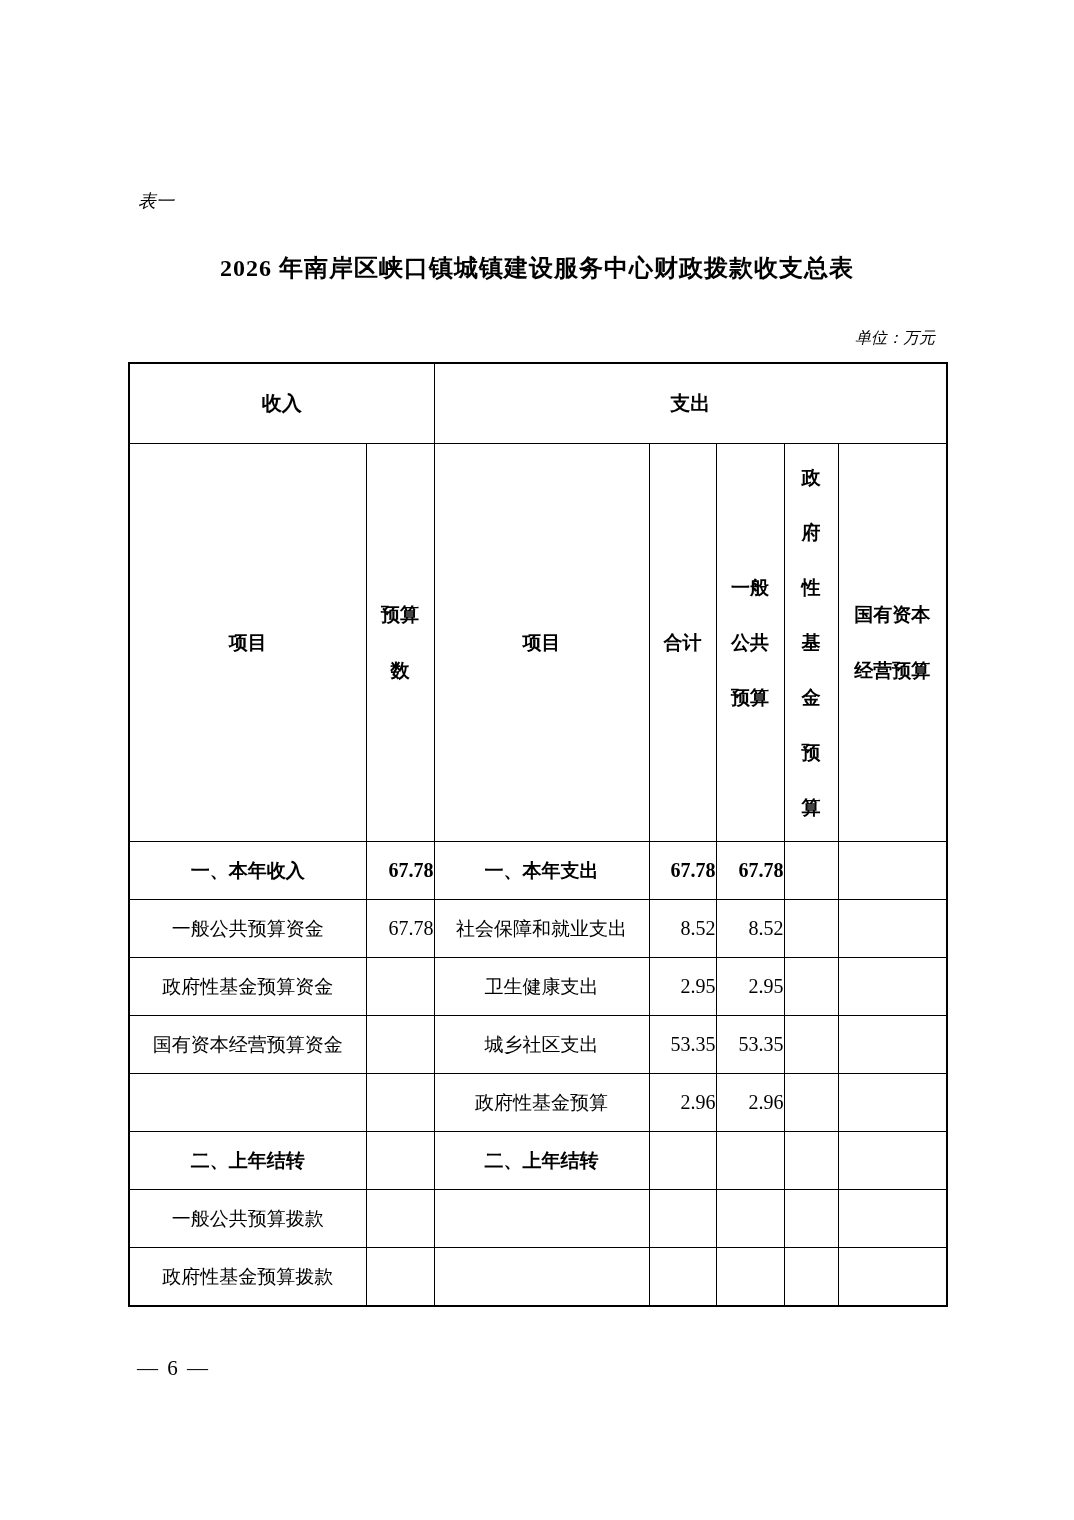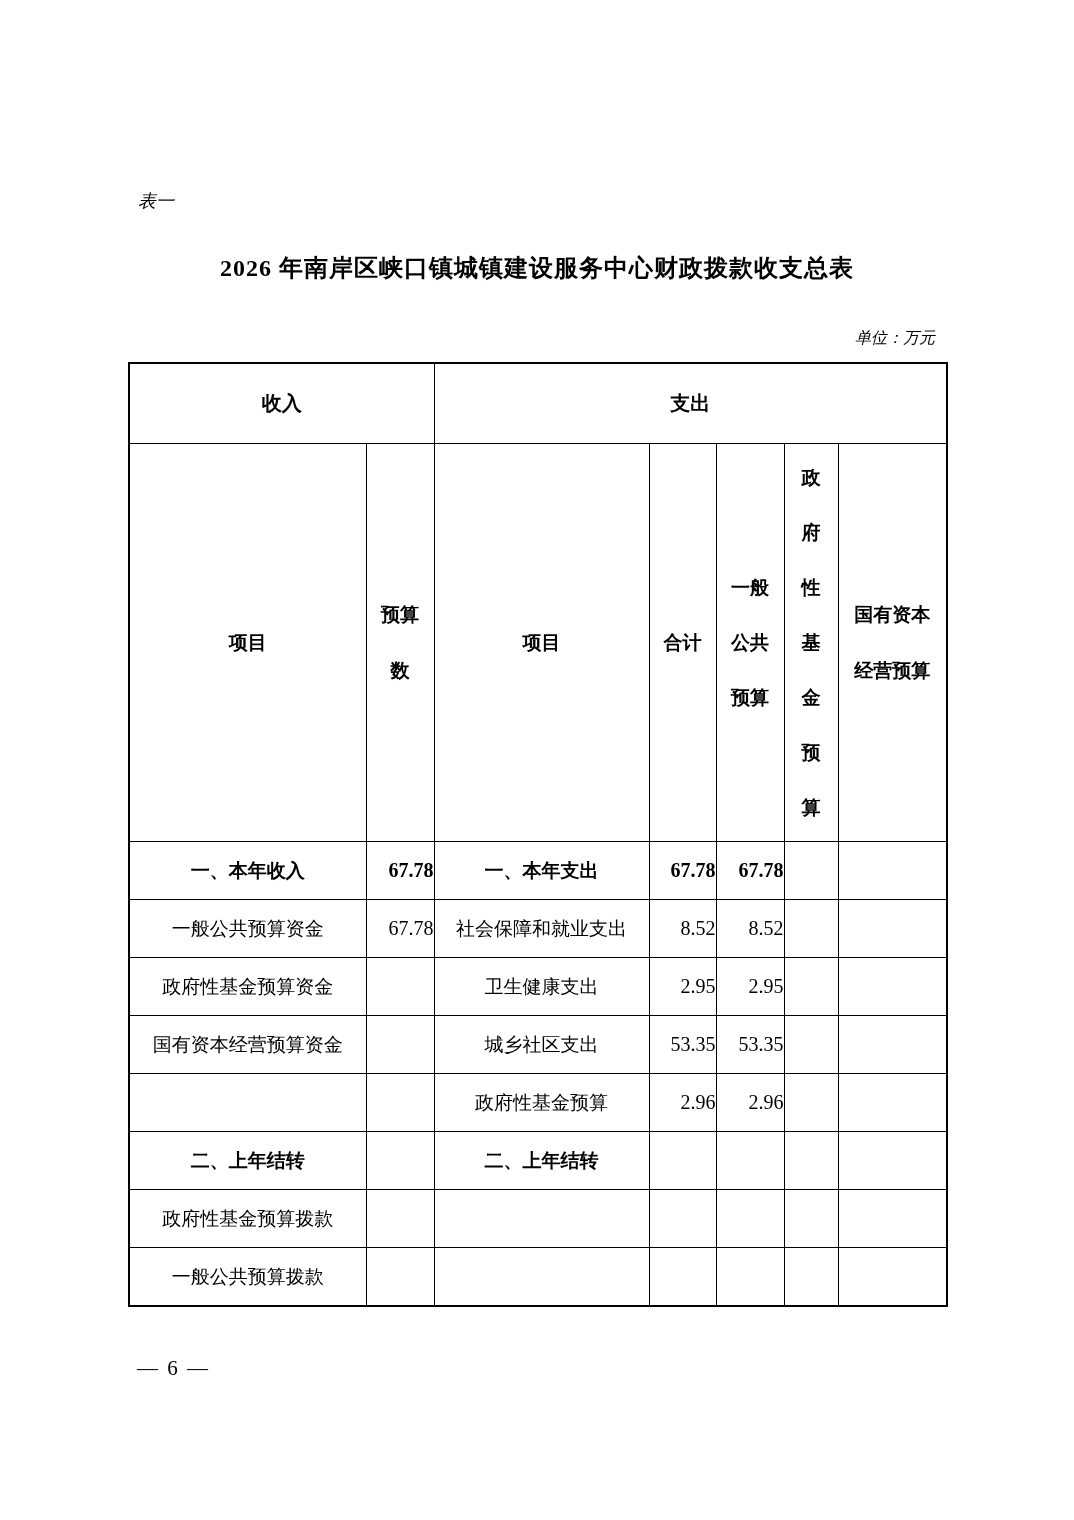--- a/index.html
+++ b/index.html
@@ -198,30 +198,30 @@
       <tr class="emph">
         <td class="item">二、上年结转</td>
         <td class="num"></td>
         <td class="item">二、上年结转</td>
         <td class="num"></td>
         <td class="num"></td>
         <td class="num"></td>
         <td class="num"></td>
       </tr>
       <tr>
+        <td class="item">一般公共预算拨款</td>
+        <td class="num"></td>
+        <td class="item"></td>
+        <td class="num"></td>
+        <td class="num"></td>
+        <td class="num"></td>
+        <td class="num"></td>
+      </tr>
+      <tr>
         <td class="item">政府性基金预算拨款</td>
-        <td class="num"></td>
-        <td class="item"></td>
-        <td class="num"></td>
-        <td class="num"></td>
-        <td class="num"></td>
-        <td class="num"></td>
-      </tr>
-      <tr>
-        <td class="item">一般公共预算拨款</td>
         <td class="num"></td>
         <td class="item"></td>
         <td class="num"></td>
         <td class="num"></td>
         <td class="num"></td>
         <td class="num"></td>
       </tr>
     </tbody>
   </table>
 

